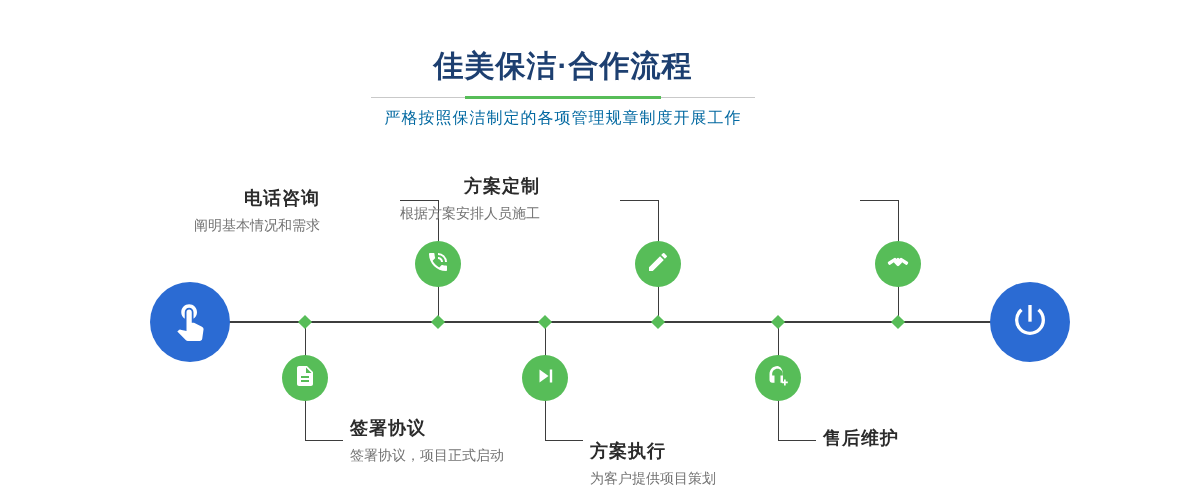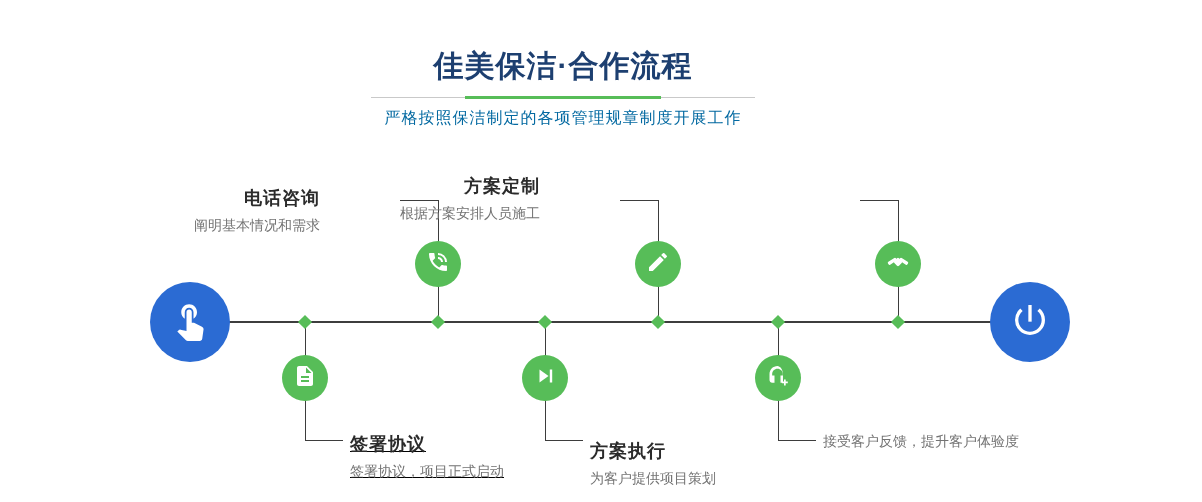--- a/index.html
+++ b/index.html
@@ -85,21 +85,21 @@
   .h4{left:305px;top:440px;width:38px;}
   .h5{left:545px;top:440px;width:38px;}
   .h6{left:778px;top:440px;width:38px;}
 
   .c1{left:415px;top:241px;} .c2{left:635px;top:241px;} .c3{left:875px;top:241px;}
   .c4{left:282px;top:355px;} .c5{left:522px;top:355px;} .c6{left:755px;top:355px;}
 
   .l1{right:806px;top:186px;font-family:Liberation Mono, monospace;}
   .l2{right:586px;top:174px;}
   .l3{right:346px;top:186px;}
-  .l4{left:350px;top:432px;text-decoration:underline;}
+  .l4{left:350px;top:416px;}
   .l5{left:590px;top:426px;margin-top:13px;}
   .l6{left:823px;top:426px;}
 </style>
 </head>
 <body>
 
 <div class="page">
 
   <div class="title">佳美保洁·合作流程</div>
   <div class="divider">
@@ -203,16 +203,16 @@
   </div>
   <div class="step-label bottom l4">
     <div class="step-title">签署协议</div>
     <div class="step-desc">签署协议，项目正式启动</div>
   </div>
   <div class="step-label bottom l5">
     <div class="step-title">方案执行</div>
     <div class="step-desc">为客户提供项目策划</div>
   </div>
   <div class="step-label bottom l6">
-    <div class="step-desc">接受客户反馈，提升客户体验度</div>
+    <div class="step-title">售后维护</div>
   </div>
 
 </div>
 
 </body></html>

